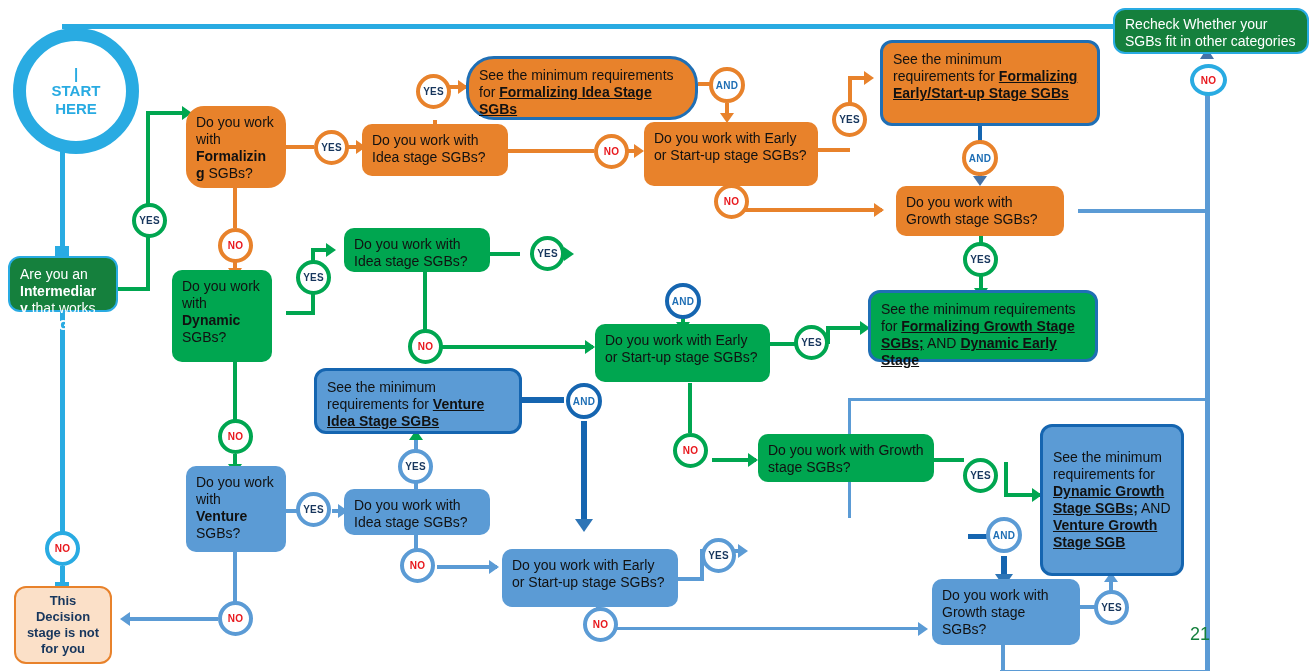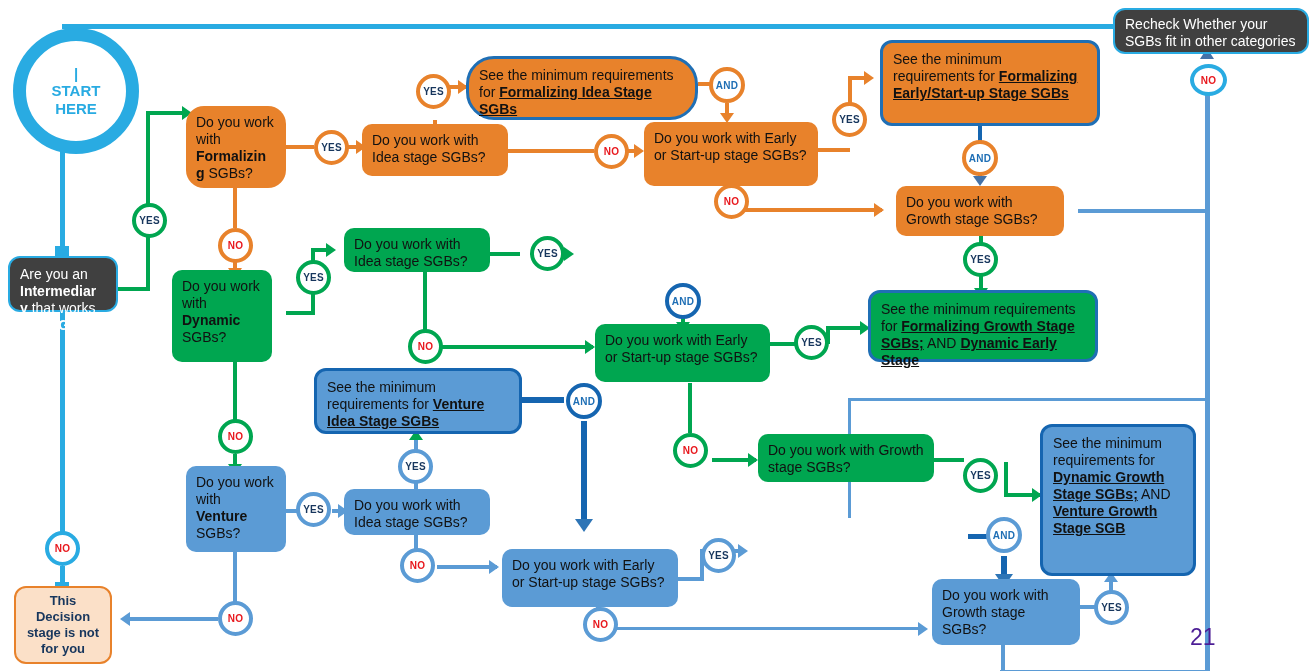--- a/index.html
+++ b/index.html
@@ -16,21 +16,21 @@
 
   .q-orange{background:#E8822B;color:#111;}
   .q-green {background:#00A650;color:#111;}
   .q-blue  {background:#5B9BD5;color:#111;}
 
   .res-orange{background:#E8822B;border:3px solid #1F6FB5;border-radius:12px;}
   .res-green {background:#00A650;border:3px solid #3A57B0;border-radius:12px;}
   .res-green2{background:#00A650;border:3px solid #1F6FB5;border-radius:12px;}
   .res-blue  {background:#5B9BD5;border:3px solid #1565B0;border-radius:12px;}
 
-  .node-black{background:#404040;color:#fff;border:2px solid #29ABE2;border-radius:12px;}
+  .node-black{background:#15803d;color:#fff;border:2px solid #29ABE2;border-radius:12px;}
   .node-peach{background:#FBE0C8;color:#17365D;border:2px solid #E8822B;border-radius:12px;
               font-weight:bold;text-align:center;justify-content:center;align-items:center;}
   .node-peach .txt{text-align:center;}
 
   
   .start{position:absolute;border-radius:50%;border:13px solid #29ABE2;background:#fff;
          display:flex;flex-direction:column;align-items:center;justify-content:center;
          color:#29ABE2;font-weight:bold;font-size:15px;line-height:1.15;z-index:6;}
 
   
@@ -52,21 +52,21 @@
   .c{background:#29ABE2;} .d{background:#1565B0;} .p{background:#3A57B0;}
 
   
   .ar{position:absolute;width:0;height:0;z-index:3;}
   .ar-r{border-top:7px solid transparent;border-bottom:7px solid transparent;}
   .ar-l{border-top:7px solid transparent;border-bottom:7px solid transparent;}
   .ar-d{border-left:7px solid transparent;border-right:7px solid transparent;}
   .ar-u{border-left:7px solid transparent;border-right:7px solid transparent;}
   .ar-dB{border-left:9px solid transparent;border-right:9px solid transparent;}
 
-  .pagenum{position:absolute;color:#4c1d95;font-size:23px;z-index:4;}
+  .pagenum{position:absolute;color:#15803d;font-size:18px;z-index:4;}
   .frame{position:absolute;border:2px solid #5B9BD5;z-index:1;box-sizing:border-box;}
 </style>
 </head>
 <body>
 
 <div id="canvas">
 
   <div class="frame" style="left:1000px;top:540px;width:210px;height:132px;border-top:none;border-left:none;"></div>
 
   <div class="ln c" style="left:62px;top:24px;width:1090px;height:5px;"></div>
@@ -277,21 +277,21 @@
 
   <div class="node q-blue" style="left:502px;top:549px;width:176px;height:58px;">
     <span class="txt">Do you work with Early or Start-up stage SGBs?</span>
   </div>
 
 
   <div class="node q-blue" style="left:932px;top:579px;width:148px;height:66px;">
     <span class="txt">Do you work with Growth stage SGBs?</span>
   </div>
 
-  <div class="node res-blue" style="left:1040px;top:424px;width:156px;height:152px;">
+  <div class="node res-blue" style="left:1040px;top:424px;width:144px;height:152px;align-items:center;">
     <span class="txt">See the minimum requirements for <u>Dynamic Growth Stage SGBs;</u> AND <u>Venture Growth Stage SGB</u></span>
   </div>
 
   <div class="badge b-yes bg" style="left:132px;top:203px;width:35px;height:35px;">
       <span>YES</span>
     </div>
 
   <div class="badge b-no bc" style="left:45px;top:531px;width:35px;height:35px;">
       <span>NO</span>
     </div>

